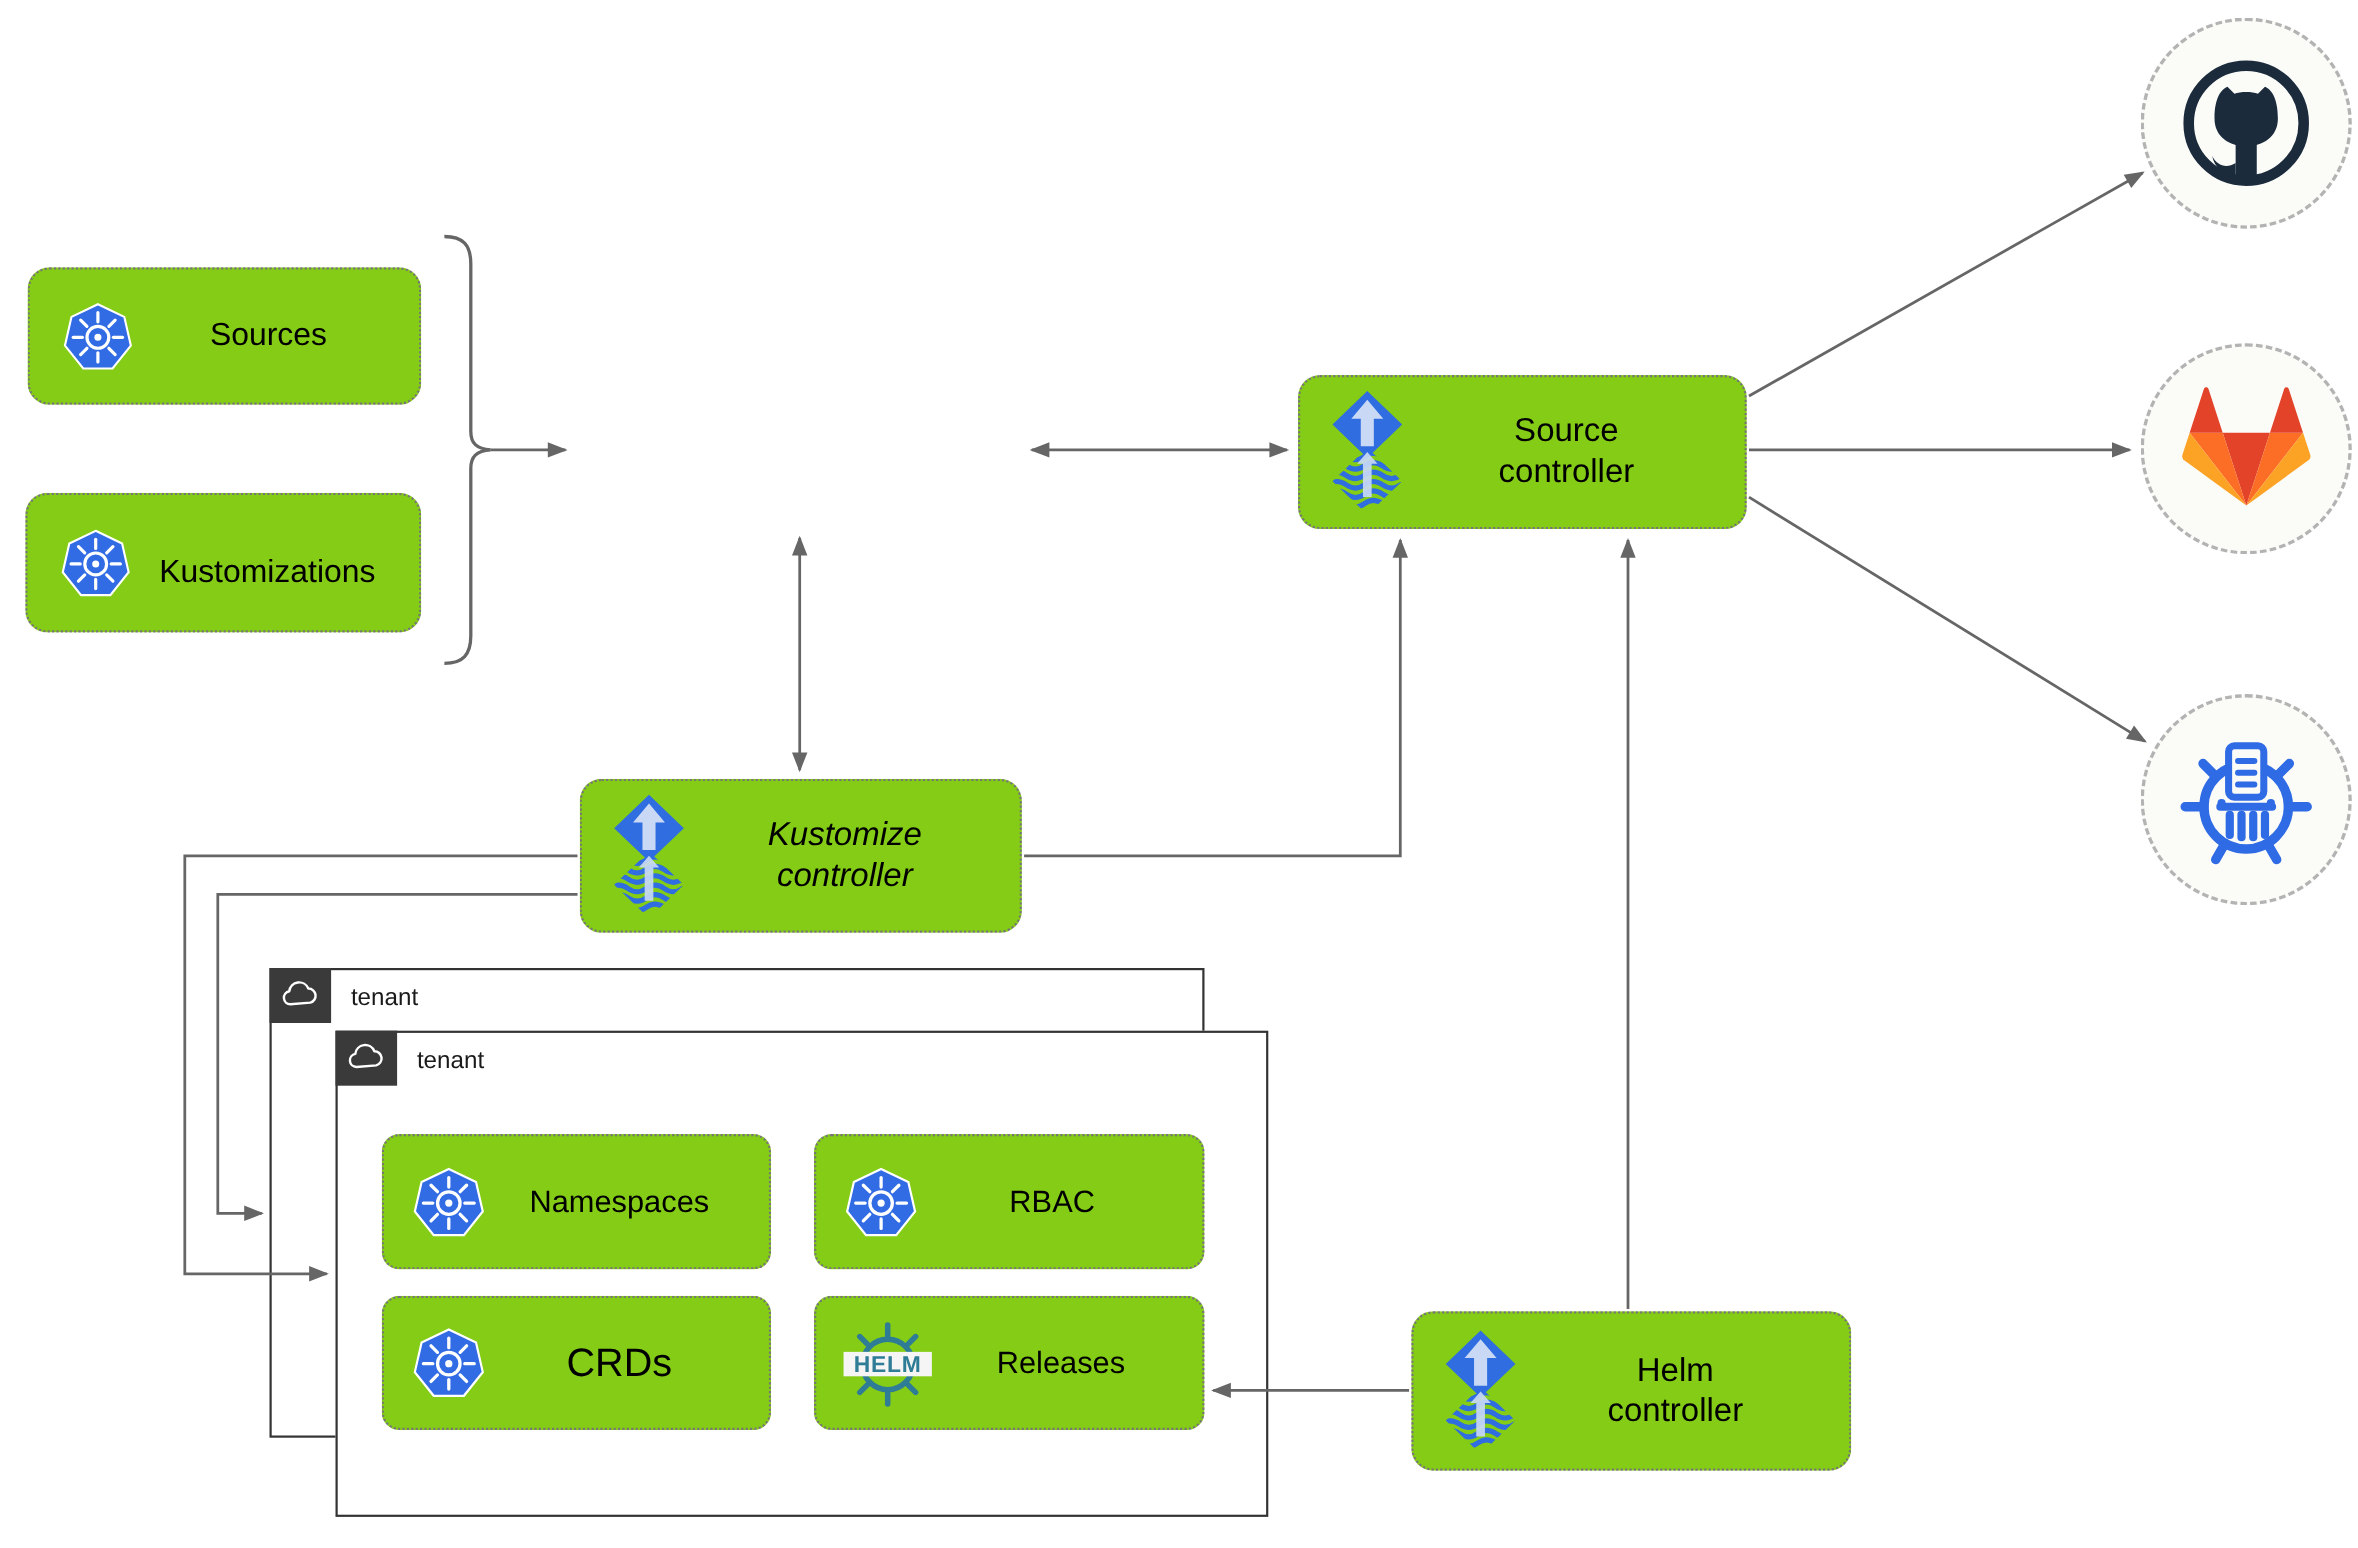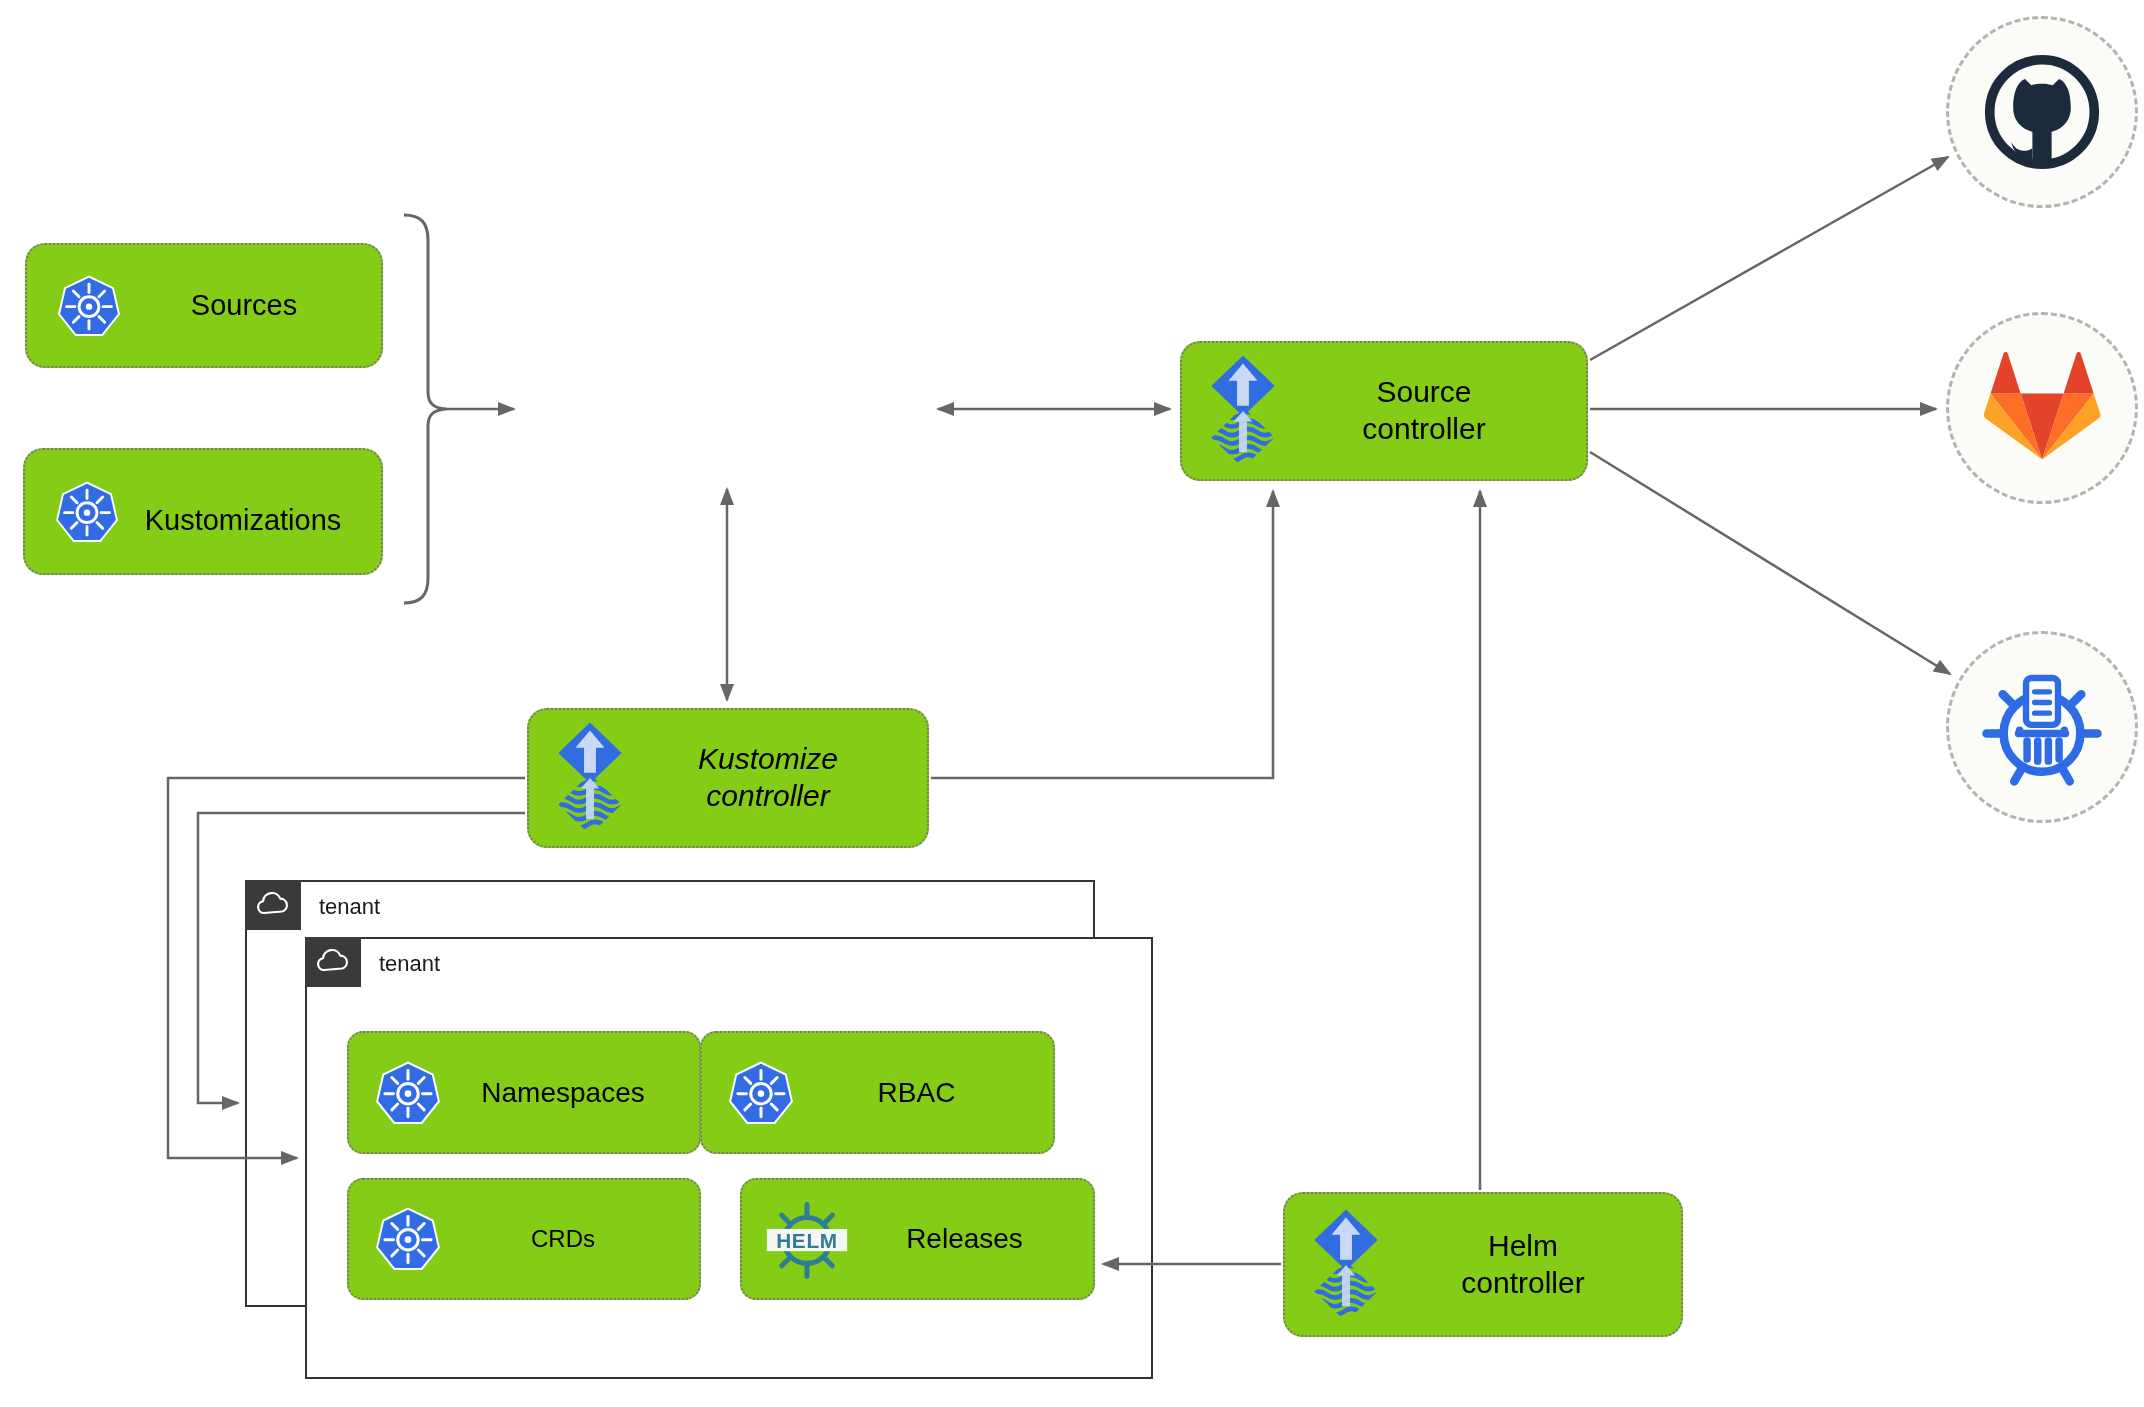--- a/index.html
+++ b/index.html
@@ -162,21 +162,21 @@
           <line x1="34.4" y1="66.6" x2="25.5" y2="75.5"></line>
         <line x1="28" y1="51" x2="15" y2="51"></line>
           <line x1="34.4" y1="35.4" x2="25.5" y2="26.5"></line>
         <line x1="50" y1="29" x2="50" y2="16"></line>
           <line x1="65.6" y1="35.4" x2="74.5" y2="26.5"></line>
       </g>
     </svg>
     <div class="lbl" style="font-size:28px;">Namespaces</div>
   </div>
 
-  <div class="dnode" style="left:700px;top:1031px;width:355px;height:123px;z-index:3;border-radius:16px;">
+  <div class="dnode" style="left:740px;top:1031px;width:355px;height:123px;z-index:3;border-radius:16px;">
     <svg class="icon" style="margin-left:26px;" width="66" height="66" viewBox="0 0 100 100">
       <polygon points="50,4 87.5,22 96.8,62.7 70.8,95.3 29.2,95.3 3.2,62.7 12.5,22" fill="#326ce5" stroke="#fff" stroke-width="3"></polygon>
       <circle cx="50" cy="51" r="15.5" stroke="#fff" stroke-width="4.5" fill="none"></circle>
       <circle cx="50" cy="51" r="5" fill="#fff"></circle>
       <g stroke="#fff" stroke-width="4.5" stroke-linecap="round">
         <line x1="72" y1="51" x2="85" y2="51"></line>
           <line x1="65.6" y1="66.6" x2="74.5" y2="75.5"></line>
         <line x1="50" y1="73" x2="50" y2="86"></line>
           <line x1="34.4" y1="66.6" x2="25.5" y2="75.5"></line>
         <line x1="28" y1="51" x2="15" y2="51"></line>
@@ -197,21 +197,21 @@
         <line x1="72" y1="51" x2="85" y2="51"></line>
           <line x1="65.6" y1="66.6" x2="74.5" y2="75.5"></line>
         <line x1="50" y1="73" x2="50" y2="86"></line>
           <line x1="34.4" y1="66.6" x2="25.5" y2="75.5"></line>
         <line x1="28" y1="51" x2="15" y2="51"></line>
           <line x1="34.4" y1="35.4" x2="25.5" y2="26.5"></line>
         <line x1="50" y1="29" x2="50" y2="16"></line>
           <line x1="65.6" y1="35.4" x2="74.5" y2="26.5"></line>
       </g>
     </svg>
-    <div class="lbl" style="font-size:24px;">CRDs</div>
+    <div class="lbl" style="font-size:36px;">CRDs</div>
   </div>
 
   <div class="dnode" style="left:740px;top:1178px;width:355px;height:122px;z-index:3;border-radius:16px;">
     <svg class="icon" style="margin-left:22px;" width="86" height="86" viewBox="0 0 120 120">
       <g stroke="#2e7c96" stroke-width="7" stroke-linecap="round" fill="none">
         <circle cx="60" cy="62" r="32"></circle>
         <line x1="60" y1="26" x2="60" y2="12"></line>
         <line x1="85.5" y1="36.5" x2="95.4" y2="26.6"></line>
         <line x1="85.5" y1="87.5" x2="95.4" y2="97.4"></line>
         <line x1="60" y1="98" x2="60" y2="112"></line>

